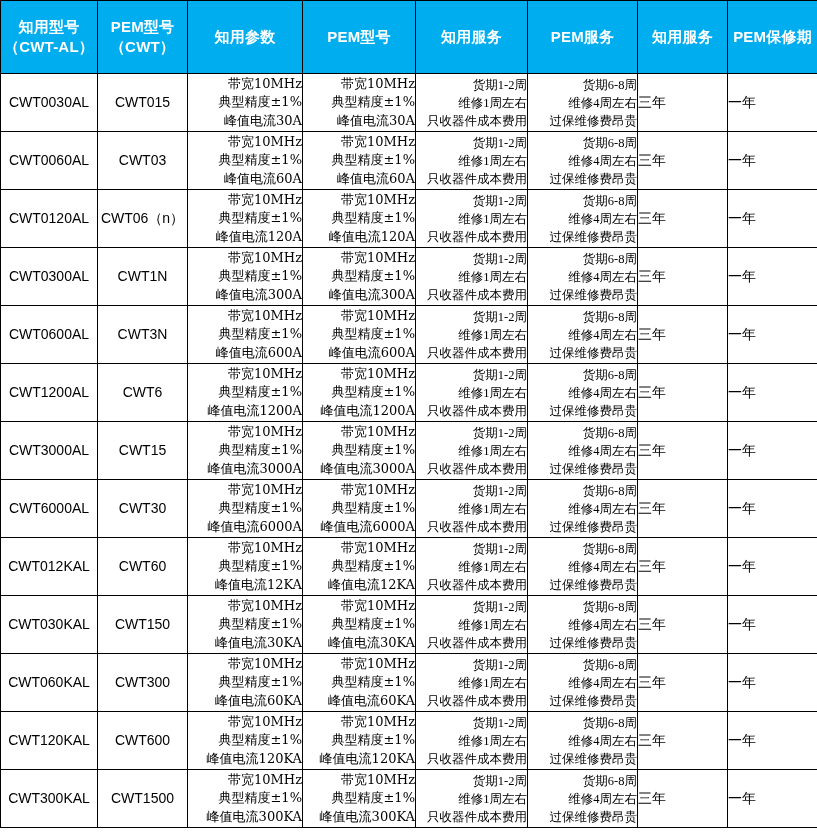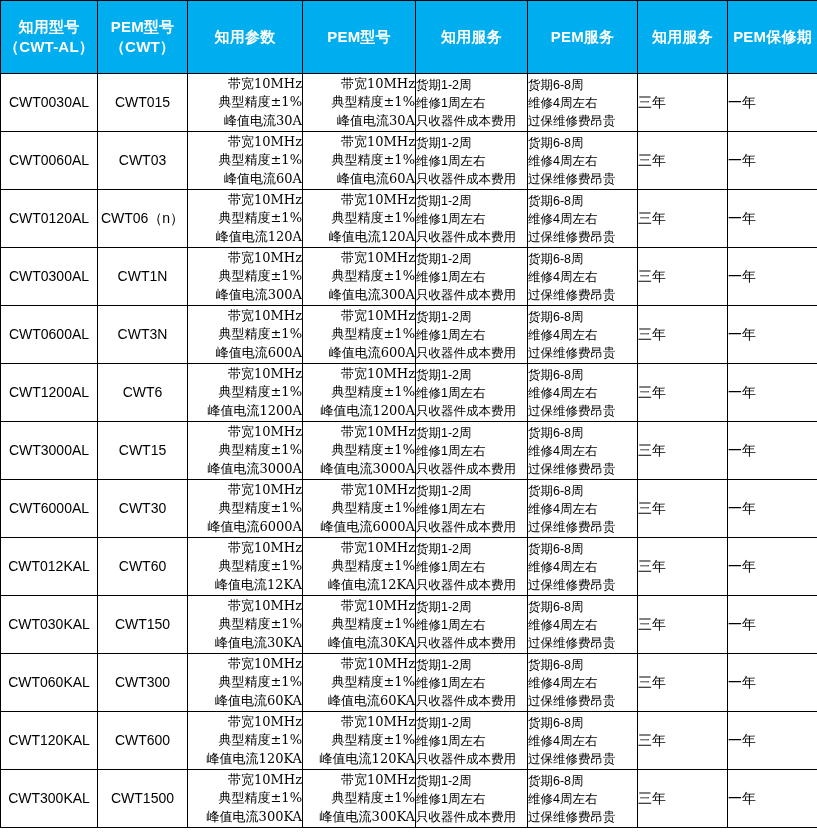--- a/index.html
+++ b/index.html
@@ -80,22 +80,22 @@
     font-size: 13px;
     line-height: 1.43;
   }
   td.params .line {
     display: block;
     white-space: nowrap;
   }
 
   
   td.service {
-    text-align: left;
-    font-family: Liberation Sans, sans-serif;
+    text-align: right;
+    font-family: Liberation Serif, serif;
     font-size: 12.5px;
     line-height: 1.44;
   }
   td.service .line {
     display: block;
     white-space: nowrap;
   }
 
   
   td.warranty {

